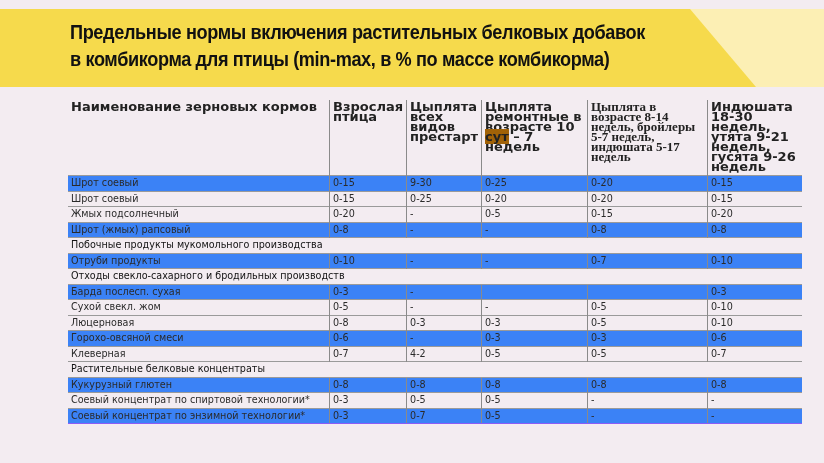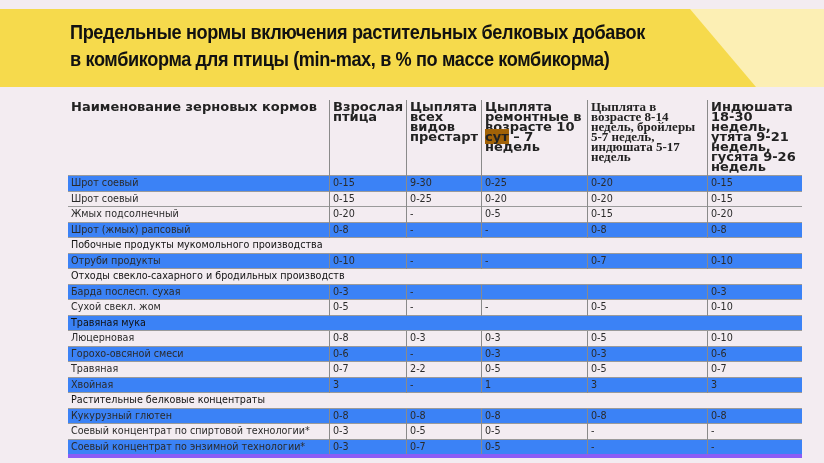--- a/index.html
+++ b/index.html
@@ -47,21 +47,21 @@
     border-top: 1px solid #9a9a9a;
     border-left: 1px solid #8a8a8a;
   }
   .tbl td:first-child { border-left: none; }
   .tbl tr.yellow td { background: #3b82f6; }
   .tbl tr.cat td {
     font-weight: normal; border-left: none;
     color: #111;
   }
   .tbl tr.cat.plain td { background: transparent; }
-  .tbl tr.last td { border-bottom: 4px solid #8b5cf6; }
+  .tbl tr.last td { border-bottom: 1px solid #8b5cf6; }
   .hl { background: #a16207; }
   .c0 { width: 255px; } .c1 { width: 49px; } .c2 { width: 66px; margin-top: 34px; }
   .c3 { width: 99px; } .c4 { width: 113px; font-family: Liberation Serif, serif; } .c5 { width: 88px; }
 </style>
 </head>
 <body>
 
 <div class="banner">
   <div class="banner-band"></div>
 </div>
@@ -137,54 +137,43 @@
         <td>0-3</td>
       </tr>
       <tr class="">
         <td>Сухой свекл. жом</td>
         <td>0-5</td>
         <td>-</td>
         <td>-</td>
         <td>0-5</td>
         <td>0-10</td>
       </tr>
-      <tr class="yellow cat">
-        <td colspan="6">Травяная мука</td>
-      </tr>
       <tr class="">
         <td>Люцерновая</td>
         <td>0-8</td>
         <td>0-3</td>
         <td>0-3</td>
         <td>0-5</td>
         <td>0-10</td>
       </tr>
       <tr class="yellow">
         <td>Горохо-овсяной смеси</td>
         <td>0-6</td>
         <td>-</td>
         <td>0-3</td>
         <td>0-3</td>
         <td>0-6</td>
       </tr>
       <tr class="">
-        <td>Травяная</td>
-        <td>0-7</td>
-        <td>2-2</td>
-        <td>0-5</td>
-        <td>0-5</td>
-        <td>0-7</td>
-      </tr>
-      <tr class="yellow">
-        <td>Хвойная</td>
-        <td>3</td>
-        <td>-</td>
-        <td>1</td>
-        <td>3</td>
-        <td>3</td>
+        <td>Клеверная</td>
+        <td>0-7</td>
+        <td>4-2</td>
+        <td>0-5</td>
+        <td>0-5</td>
+        <td>0-7</td>
       </tr>
       <tr class="cat plain">
         <td colspan="6">Растительные белковые концентраты</td>
       </tr>
       <tr class="yellow">
         <td>Кукурузный глютен</td>
         <td>0-8</td>
         <td>0-8</td>
         <td>0-8</td>
         <td>0-8</td>

